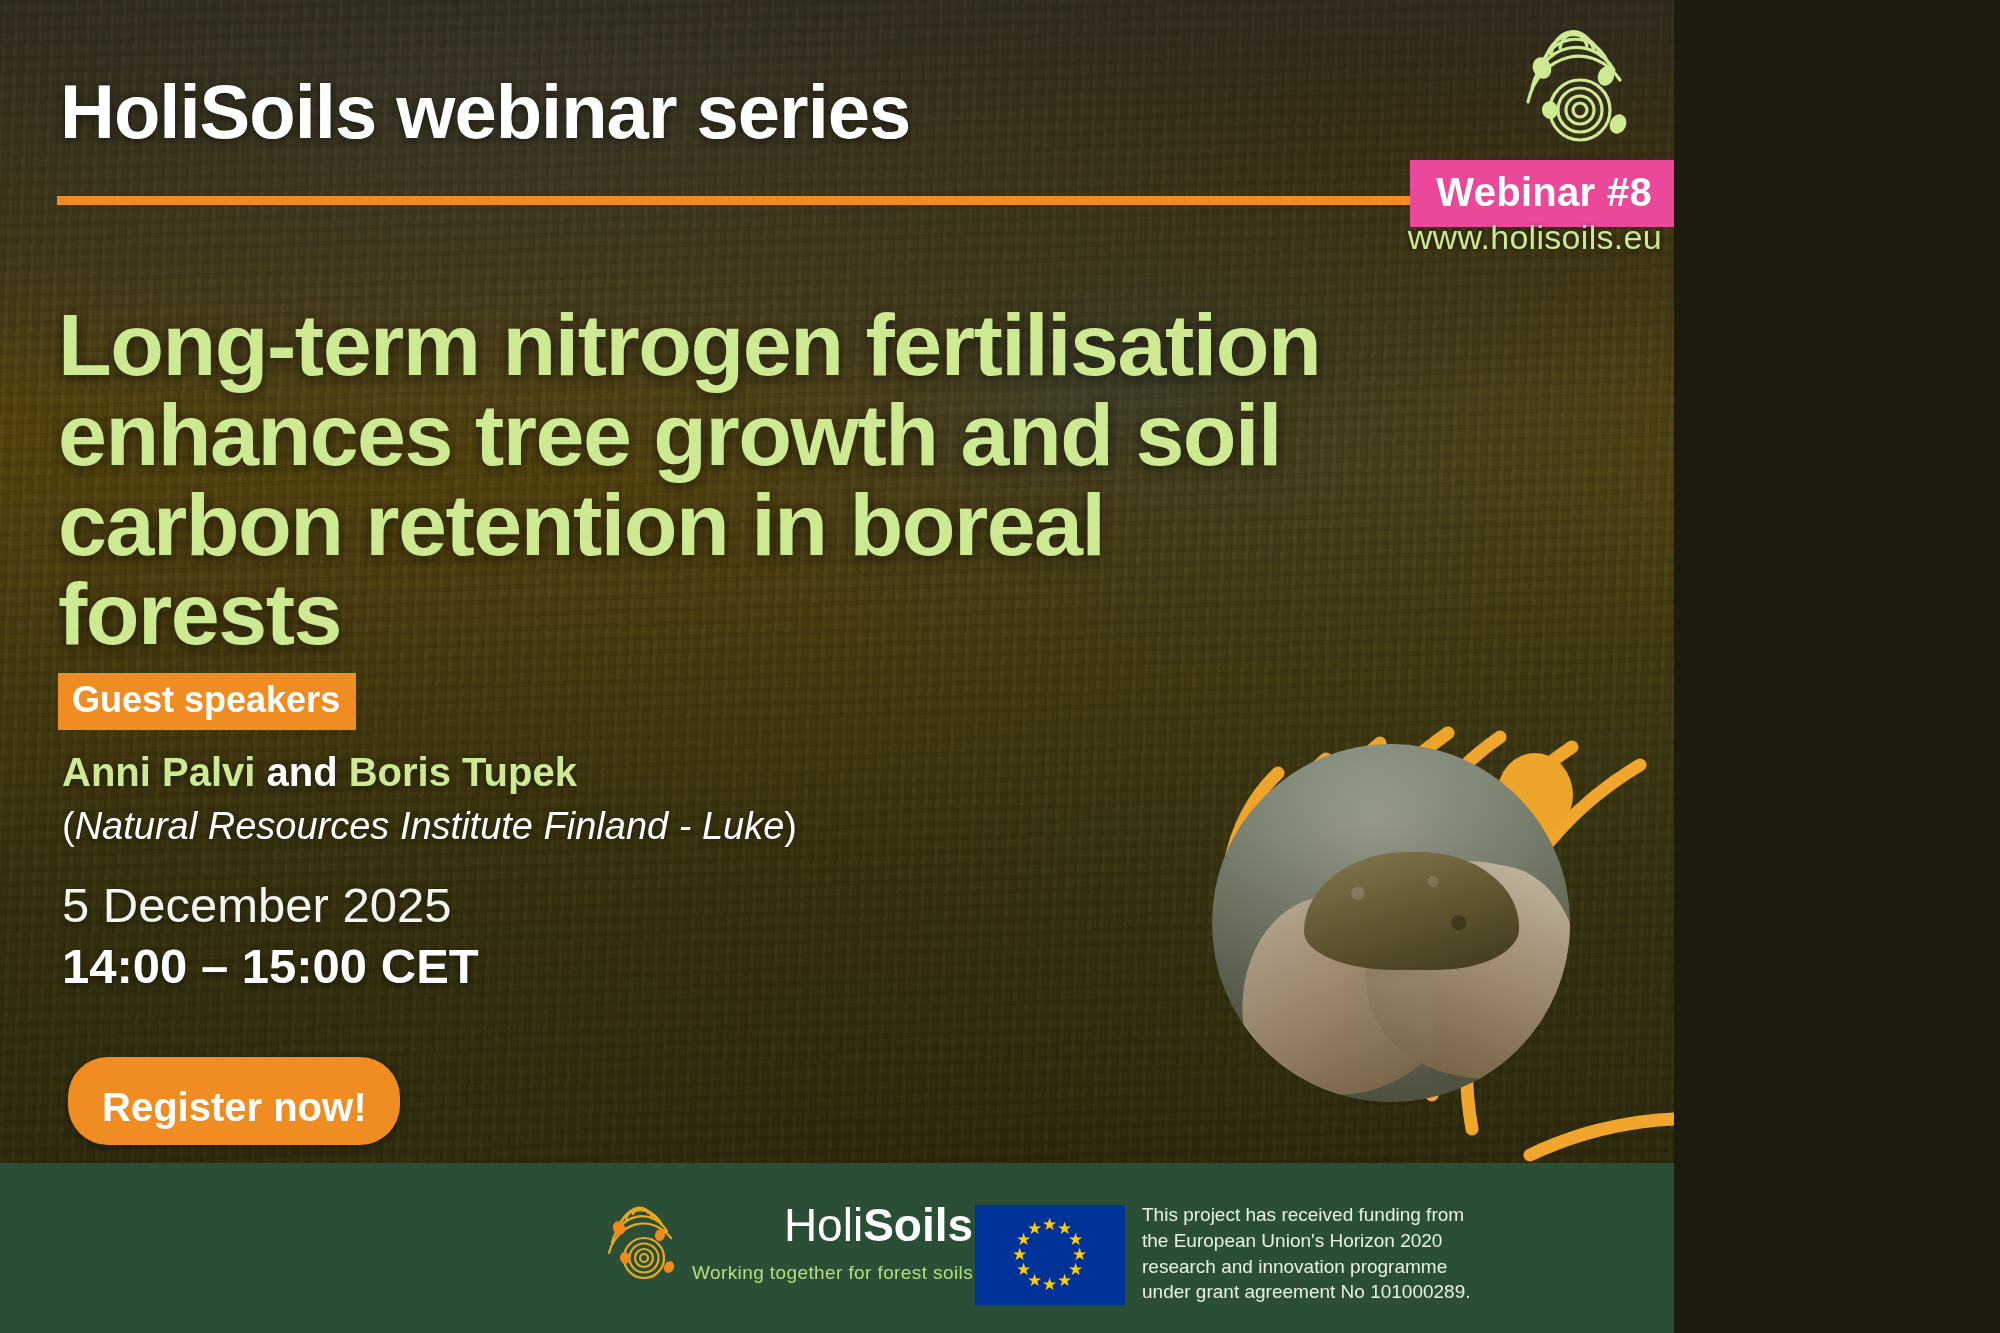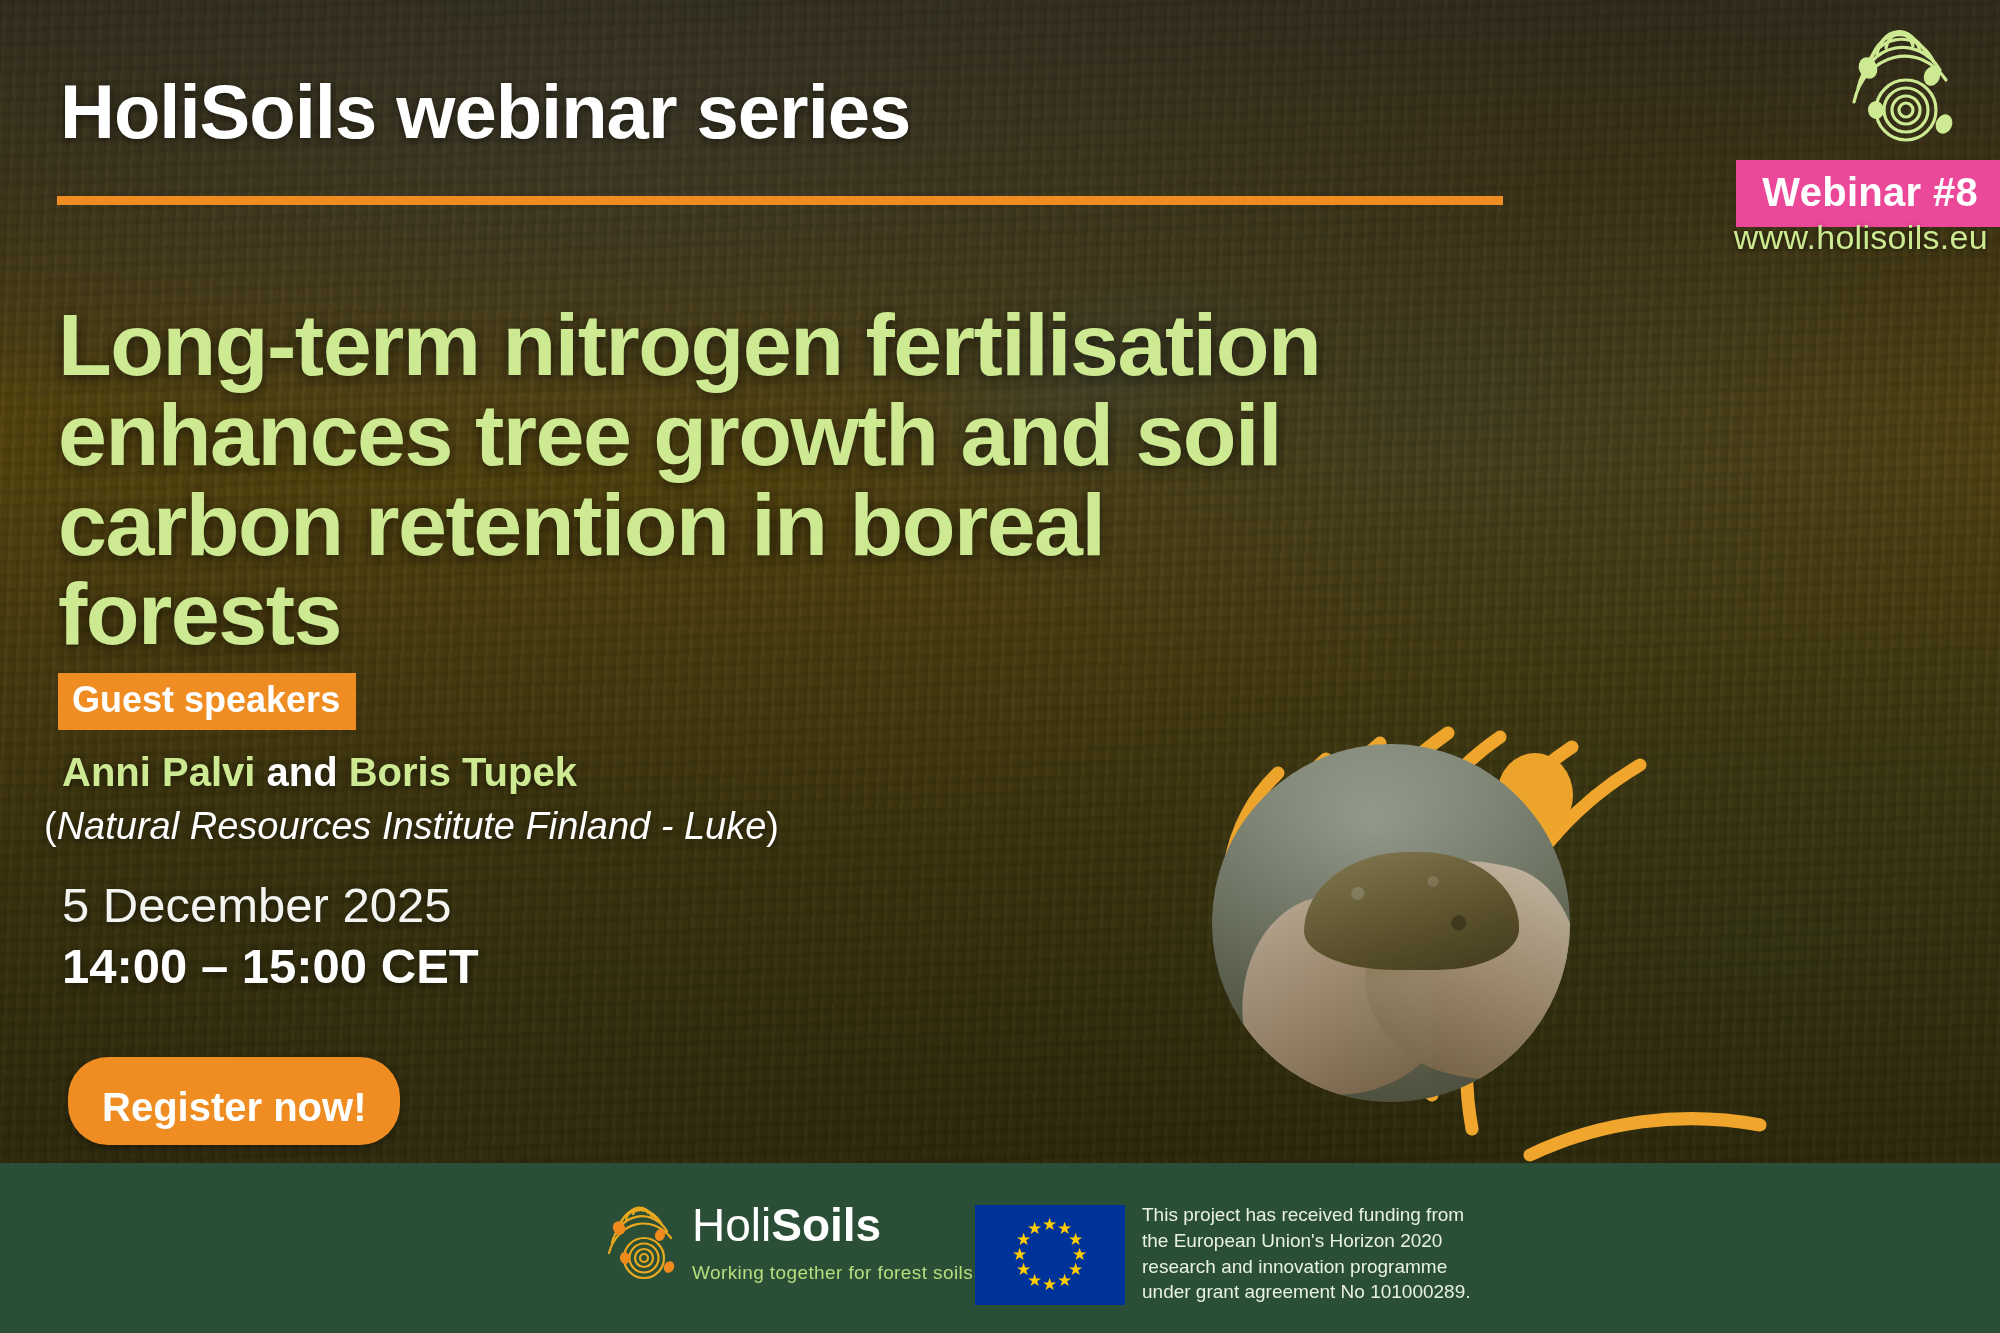--- a/index.html
+++ b/index.html
@@ -1,21 +1,21 @@
 <!DOCTYPE html>
 <html><head>
 <meta charset="utf-8">
 <style>
   html,body{margin:0;padding:0;}
   body{
     width:2000px;height:1333px;overflow:hidden;
     font-family:"Liberation Sans", sans-serif;
     background:#1d1a0e;
   }
-  .poster{position:relative;width:2000px;height:1333px;overflow:hidden;}
+  .poster{position:relative;width:1674px;height:1333px;overflow:hidden;}
 
   
   .bg{position:absolute;inset:0;
     background:
       radial-gradient(ellipse 70% 40% at 30% 8%, rgba(90,86,66,.85), rgba(0,0,0,0) 70%),
       radial-gradient(ellipse 50% 30% at 72% 30%, rgba(52,66,74,.45), rgba(0,0,0,0) 70%),
       radial-gradient(ellipse 60% 45% at 20% 85%, rgba(70,70,30,.55), rgba(0,0,0,0) 72%),
       radial-gradient(ellipse 60% 50% at 88% 70%, rgba(62,70,32,.55), rgba(0,0,0,0) 72%),
       linear-gradient(180deg,#4a4431 0%,#56491f 14%,#6a5612 30%,#5d4d14 46%,#4e4413 62%,#41390f 78%,#332d0c 100%);
   }
@@ -55,21 +55,21 @@
   .main-title span{display:block;}
 
   
   .speakers-tag{position:absolute;left:58px;top:673px;
     background:#ef8c22;color:#fff;font-size:36px;font-weight:bold;
     padding:6px 16px 9px 14px;}
   .speakers-names{position:absolute;left:62px;top:750px;
     font-size:40px;font-weight:bold;color:#ffffff;
     text-shadow:0 2px 8px rgba(0,0,0,.55);}
   .speakers-names .nm{color:#cdea93;}
-  .speakers-affil{position:absolute;left:44px;top:805px;
+  .speakers-affil{position:absolute;left:62px;top:805px;
     font-size:38px;color:#ffffff;font-style:italic;
     text-shadow:0 2px 8px rgba(0,0,0,.55);}
   .speakers-affil .paren{font-style:normal;}
 
   
   .ev-date{position:absolute;left:62px;top:877px;
     font-size:49px;color:#f3f3ef;font-weight:normal;
     text-shadow:0 2px 9px rgba(0,0,0,.55);}
   .ev-time{position:absolute;left:62px;top:938px;
     font-size:49px;color:#ffffff;font-weight:bold;
@@ -106,21 +106,21 @@
   .soil-photo .fall{position:absolute;left:140px;top:232px;width:80px;height:120px;
     background:linear-gradient(180deg, rgba(190,178,140,.55), rgba(190,178,140,0));
     filter:blur(3px);}
   .soil-photo .shade{position:absolute;inset:0;
     background:linear-gradient(180deg, rgba(40,36,18,.10), rgba(30,26,10,.38));}
 
   
   .footer{position:absolute;left:0;top:1163px;width:2000px;height:170px;background:#2a4f36;}
   .logo-wrap{position:absolute;left:600px;top:1198px;display:flex;align-items:center;}
   .logo-fp{width:78px;height:90px;margin-right:14px;}
-  .logo-text .logo-name{font-size:46px;color:#ffffff;font-weight:300;line-height:1;}
+  .logo-text .logo-name{font-size:46px;color:#ffffff;font-weight:300;line-height:1;text-align:right;}
   .logo-text .logo-name b{font-weight:bold;}
   .logo-text .logo-tag{font-size:19px;color:#b9dd7e;letter-spacing:.4px;margin-top:14px;}
 
   .eu-flag{position:absolute;left:975px;top:1205px;width:150px;height:100px;background:#00339a;}
   .eu-star{position:absolute;color:#ffcc00;font-size:17px;line-height:17px;}
 
   .eu-text{position:absolute;left:1142px;top:1202px;
     font-size:19px;line-height:1.36;color:#e9f0e4;}
   .eu-text div{white-space:nowrap;}
 </style>

